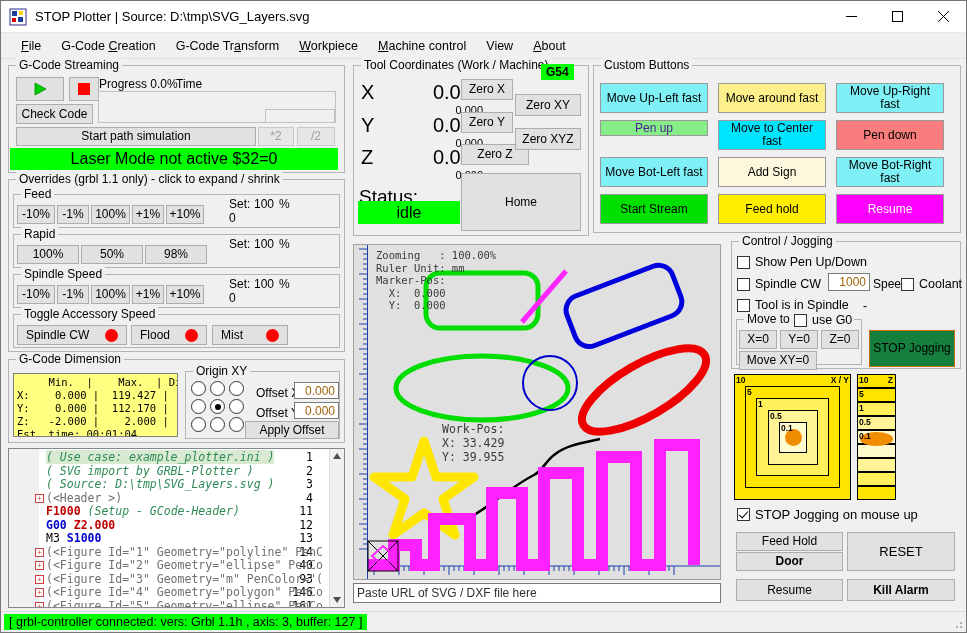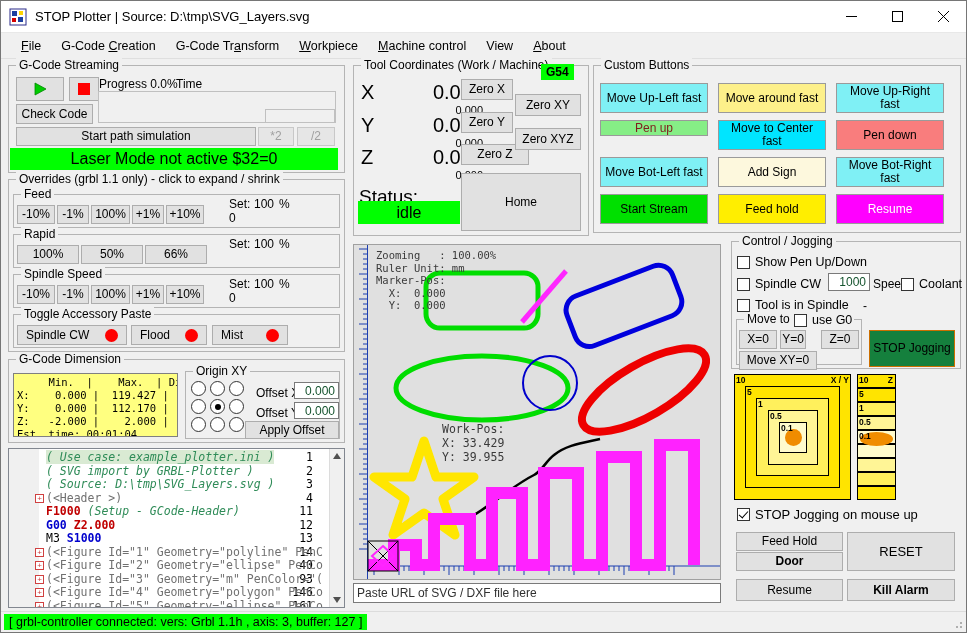--- a/index.html
+++ b/index.html
@@ -41,21 +41,21 @@
   .btn{
     position:absolute;box-sizing:border-box;
     background:#e1e1e1;border:1px solid #adadad;
     font-size:12px;font-family:"Liberation Sans",sans-serif;color:#000;
     display:flex;align-items:center;justify-content:center;text-align:center;
     line-height:1.05;padding:0 2px;
   }
   .btn.disabled{color:#a0a0a0;background:#e6e6e6;border-color:#c8c8c8;}
   .txtbox{
     position:absolute;box-sizing:border-box;background:#fff;
-    border:1px solid #7a7a7a;font-size:12px;color:#14532d;
+    border:1px solid #7a7a7a;font-size:12px;color:#a16207;
     display:flex;align-items:center;padding:0 3px;
   }
   .label{position:absolute;font-size:12px;color:#000;white-space:nowrap;}
   .cb{position:absolute;display:flex;align-items:center;white-space:nowrap;font-size:12.5px;}
   .cbbox{
     width:13px;height:13px;border:1px solid #333;background:#fff;
     box-sizing:border-box;margin-right:5px;flex:0 0 auto;position:relative;
   }
   .cbbox.checked:after{
     content:"";position:absolute;left:3px;top:0px;width:4px;height:8px;
@@ -215,40 +215,40 @@
   <div class="label" style="left:228px;top:196px;">Set:</div>
   <div class="label" style="left:253px;top:196px;">100</div>
   <div class="label" style="left:278px;top:196px;">%</div>
   <div class="label" style="left:228px;top:210px;">0</div>
 
   <div class="group" style="left:12px;top:233px;width:327px;height:34px;">
     <div class="legend">Rapid</div>
   </div>
   <div class="btn" style="left:16px;top:244px;width:62px;height:19px;">100%</div>
   <div class="btn" style="left:80px;top:244px;width:62px;height:19px;">50%</div>
-  <div class="btn" style="left:144px;top:244px;width:62px;height:19px;">66%</div>
+  <div class="btn" style="left:144px;top:244px;width:62px;height:19px;">98%</div>
   <div class="label" style="left:228px;top:236px;">Set:</div>
   <div class="label" style="left:253px;top:236px;">100</div>
   <div class="label" style="left:278px;top:236px;">%</div>
 
   <div class="group" style="left:12px;top:273px;width:327px;height:34px;">
     <div class="legend">Spindle Speed</div>
   </div>
   <div class="btn" style="left:16px;top:284px;width:38px;height:19px;">-10%</div>
   <div class="btn" style="left:56px;top:284px;width:32px;height:19px;">-1%</div>
   <div class="btn" style="left:90px;top:284px;width:39px;height:19px;">100%</div>
   <div class="btn" style="left:131px;top:284px;width:32px;height:19px;">+1%</div>
   <div class="btn" style="left:165px;top:284px;width:38px;height:19px;">+10%</div>
   <div class="label" style="left:228px;top:276px;">Set:</div>
   <div class="label" style="left:253px;top:276px;">100</div>
   <div class="label" style="left:278px;top:276px;">%</div>
   <div class="label" style="left:228px;top:290px;">0</div>
 
   <div class="group" style="left:12px;top:313px;width:327px;height:34px;">
-    <div class="legend">Toggle Accessory Paste</div>
+    <div class="legend">Toggle Accessory Speed</div>
   </div>
   <div class="btn" style="left:16px;top:324px;width:110px;height:20px;justify-content:space-between;padding:0 8px;">
     <span>Spindle CW</span>
     <span class="led"></span>
   </div>
   <div class="btn" style="left:130px;top:324px;width:76px;height:20px;justify-content:space-between;padding:0 8px;">
     <span>Flood</span>
     <span class="led"></span>
   </div>
   <div class="btn" style="left:211px;top:324px;width:76px;height:20px;justify-content:space-between;padding:0 8px;">
@@ -532,21 +532,21 @@
   </div>
   <div class="txtbox" style="left:352px;top:582px;width:368px;height:20px;color:#303030;">Paste URL of SVG / DXF file here</div>
 
   <div class="group" style="left:592px;top:64px;width:368px;height:168px;">
     <div class="legend">Custom Buttons</div>
   </div>
   <div id="custom-buttons-host">
       <div class="btn" style="left: 599px; top: 82px; width: 108px; height: 30px; background: rgb(127, 240, 245); color: rgb(0, 0, 0); border: 1px solid rgb(154, 154, 154); font-size: 12px;">Move Up-Left fast</div>
       <div class="btn" style="left: 717px; top: 82px; width: 108px; height: 30px; background: rgb(253, 240, 138); color: rgb(0, 0, 0); border: 1px solid rgb(154, 154, 154); font-size: 12px;">Move around fast</div>
       <div class="btn" style="left: 835px; top: 82px; width: 108px; height: 30px; background: rgb(127, 240, 245); color: rgb(0, 0, 0); border: 1px solid rgb(154, 154, 154); font-size: 12px;">Move Up-Right fast</div>
-      <div class="btn" style="left: 599px; top: 119px; width: 108px; height: 16px; background: rgb(134, 238, 134); color: #7f1d1d; border: 1px solid rgb(154, 154, 154); font-size: 12px;">Pen up</div>
+      <div class="btn" style="left: 599px; top: 119px; width: 108px; height: 16px; background: rgb(134, 238, 134); color: #4c1d95; border: 1px solid rgb(154, 154, 154); font-size: 12px;">Pen up</div>
       <div class="btn" style="left: 717px; top: 119px; width: 108px; height: 30px; background: rgb(0, 229, 255); color: rgb(0, 0, 0); border: 1px solid rgb(154, 154, 154); font-size: 12px;">Move to Center fast</div>
       <div class="btn" style="left: 835px; top: 119px; width: 108px; height: 30px; background: rgb(249, 125, 125); color: rgb(0, 0, 0); border: 1px solid rgb(154, 154, 154); font-size: 12px;">Pen down</div>
       <div class="btn" style="left: 599px; top: 156px; width: 108px; height: 30px; background: rgb(127, 240, 245); color: rgb(0, 0, 0); border: 1px solid rgb(154, 154, 154); font-size: 12px;">Move Bot-Left fast</div>
       <div class="btn" style="left: 717px; top: 156px; width: 108px; height: 30px; background: rgb(253, 248, 221); color: rgb(0, 0, 0); border: 1px solid rgb(154, 154, 154); font-size: 12px;">Add Sign</div>
       <div class="btn" style="left: 835px; top: 156px; width: 108px; height: 30px; background: rgb(127, 240, 245); color: rgb(0, 0, 0); border: 1px solid rgb(154, 154, 154); font-size: 12px;">Move Bot-Right fast</div>
       <div class="btn" style="left: 599px; top: 193px; width: 108px; height: 30px; background: rgb(0, 224, 0); color: rgb(0, 0, 0); border: 1px solid rgb(154, 154, 154); font-size: 12px;">Start Stream</div>
       <div class="btn" style="left: 717px; top: 193px; width: 108px; height: 30px; background: rgb(255, 238, 0); color: rgb(0, 0, 0); border: 1px solid rgb(154, 154, 154); font-size: 12px;">Feed hold</div>
       <div class="btn" style="left: 835px; top: 193px; width: 108px; height: 30px; background: rgb(255, 0, 255); color: rgb(255, 255, 255); border: 1px solid rgb(154, 154, 154); font-size: 12px;">Resume</div>
     </div>
 
@@ -574,21 +574,21 @@
   <div class="label" style="left:862px;top:298px;">-</div>
 
   <div class="group" style="left:735px;top:318px;width:126px;height:46px;">
     <div class="legend">Move to</div>
   </div>
   <div class="cb" style="left:791px;top:312px;background:#f0f0f0;padding:0 2px;">
     <span class="cbbox"></span>
     <span>use G0</span>
   </div>
   <div class="btn" style="left:738px;top:329px;width:38px;height:19px;">X=0</div>
-  <div class="btn" style="left:779px;top:329px;width:26px;height:19px;">Y=0</div>
+  <div class="btn" style="left:779px;top:329px;width:38px;height:19px;">Y=0</div>
   <div class="btn" style="left:820px;top:329px;width:38px;height:19px;">Z=0</div>
   <div class="btn" style="left:738px;top:350px;width:78px;height:19px;">Move XY=0</div>
   <div class="btn" style="left:868px;top:329px;width:86px;height:37px;background:#15803d;border-color:#cc6f00;">STOP Jogging</div>
 
   <div class="jogwrap" style="left:733px;top:373px;width:117px;height:126px;">
     <div class="jogsq" style="left:0;top:0;width:117px;height:126px;background:#ffe400;"></div>
     <div class="jogsq" style="left:11px;top:12px;width:95px;height:102px;background:#ffe400;"></div>
     <div class="jogsq" style="left:22px;top:24px;width:73px;height:78px;background:#fff05c;"></div>
     <div class="jogsq" style="left:34px;top:36px;width:50px;height:55px;background:#fff596;"></div>
     <div class="jogsq" style="left:45px;top:48px;width:28px;height:31px;background:#fffbcc;"></div>

